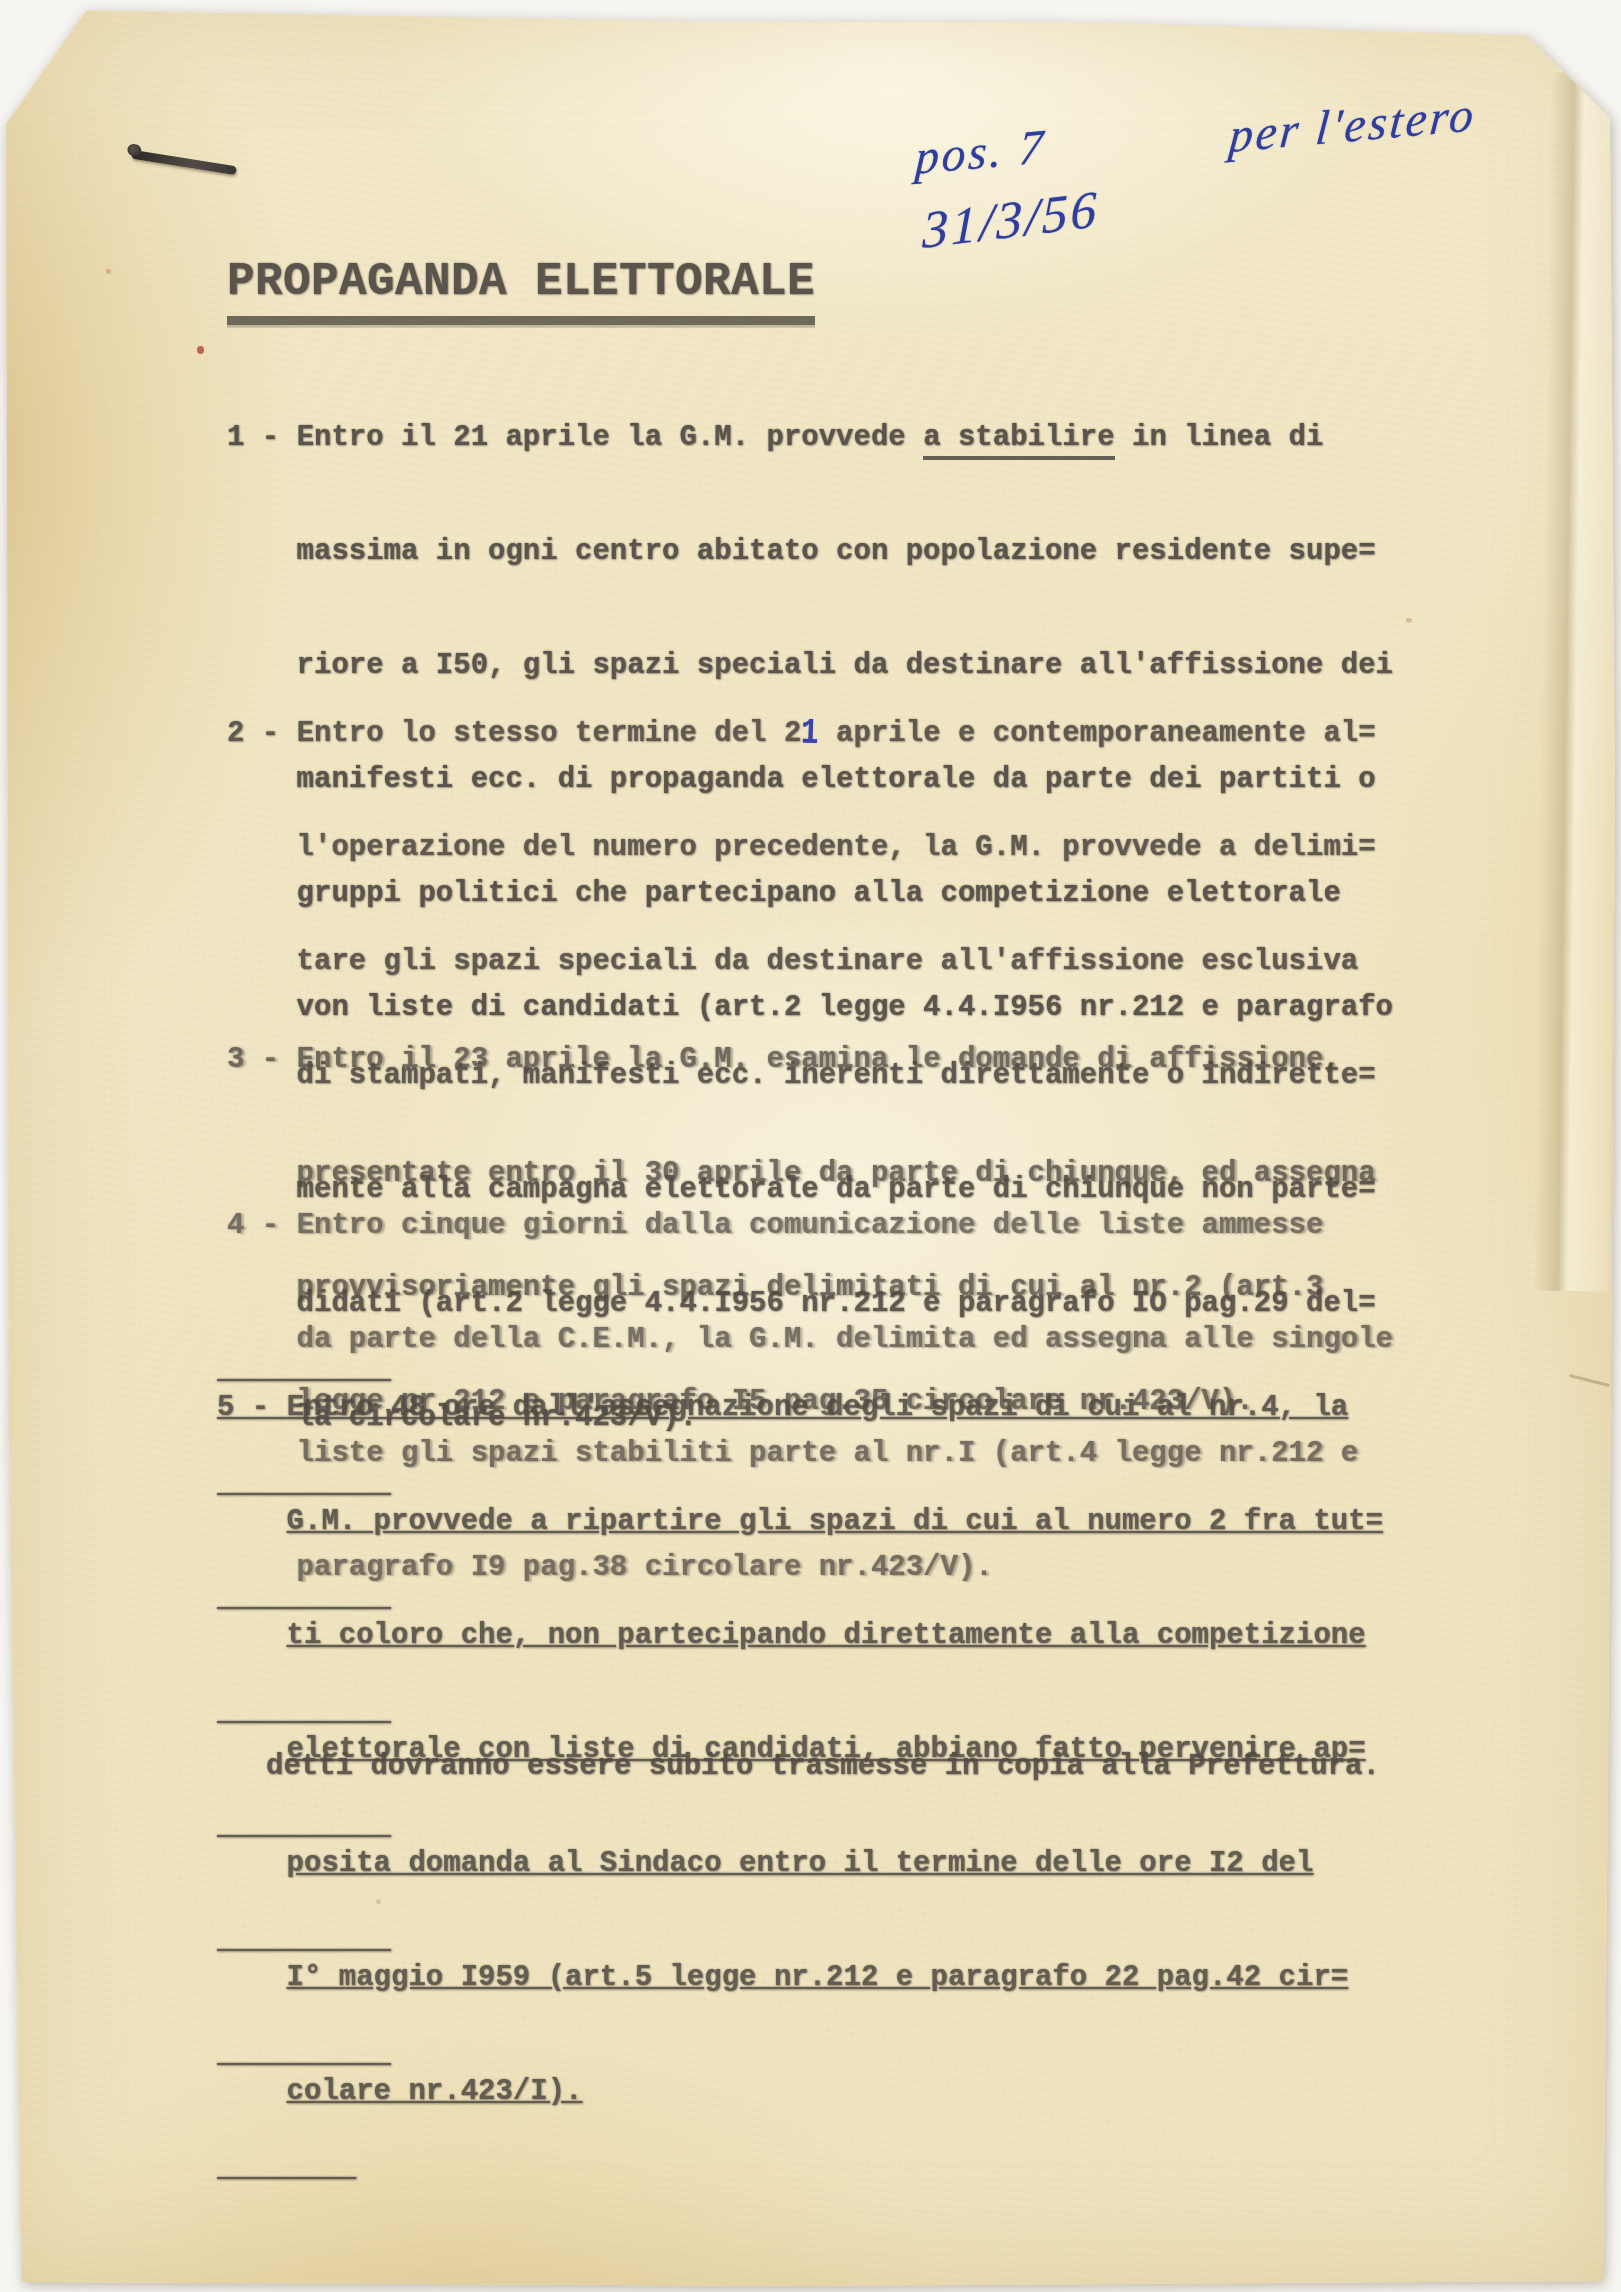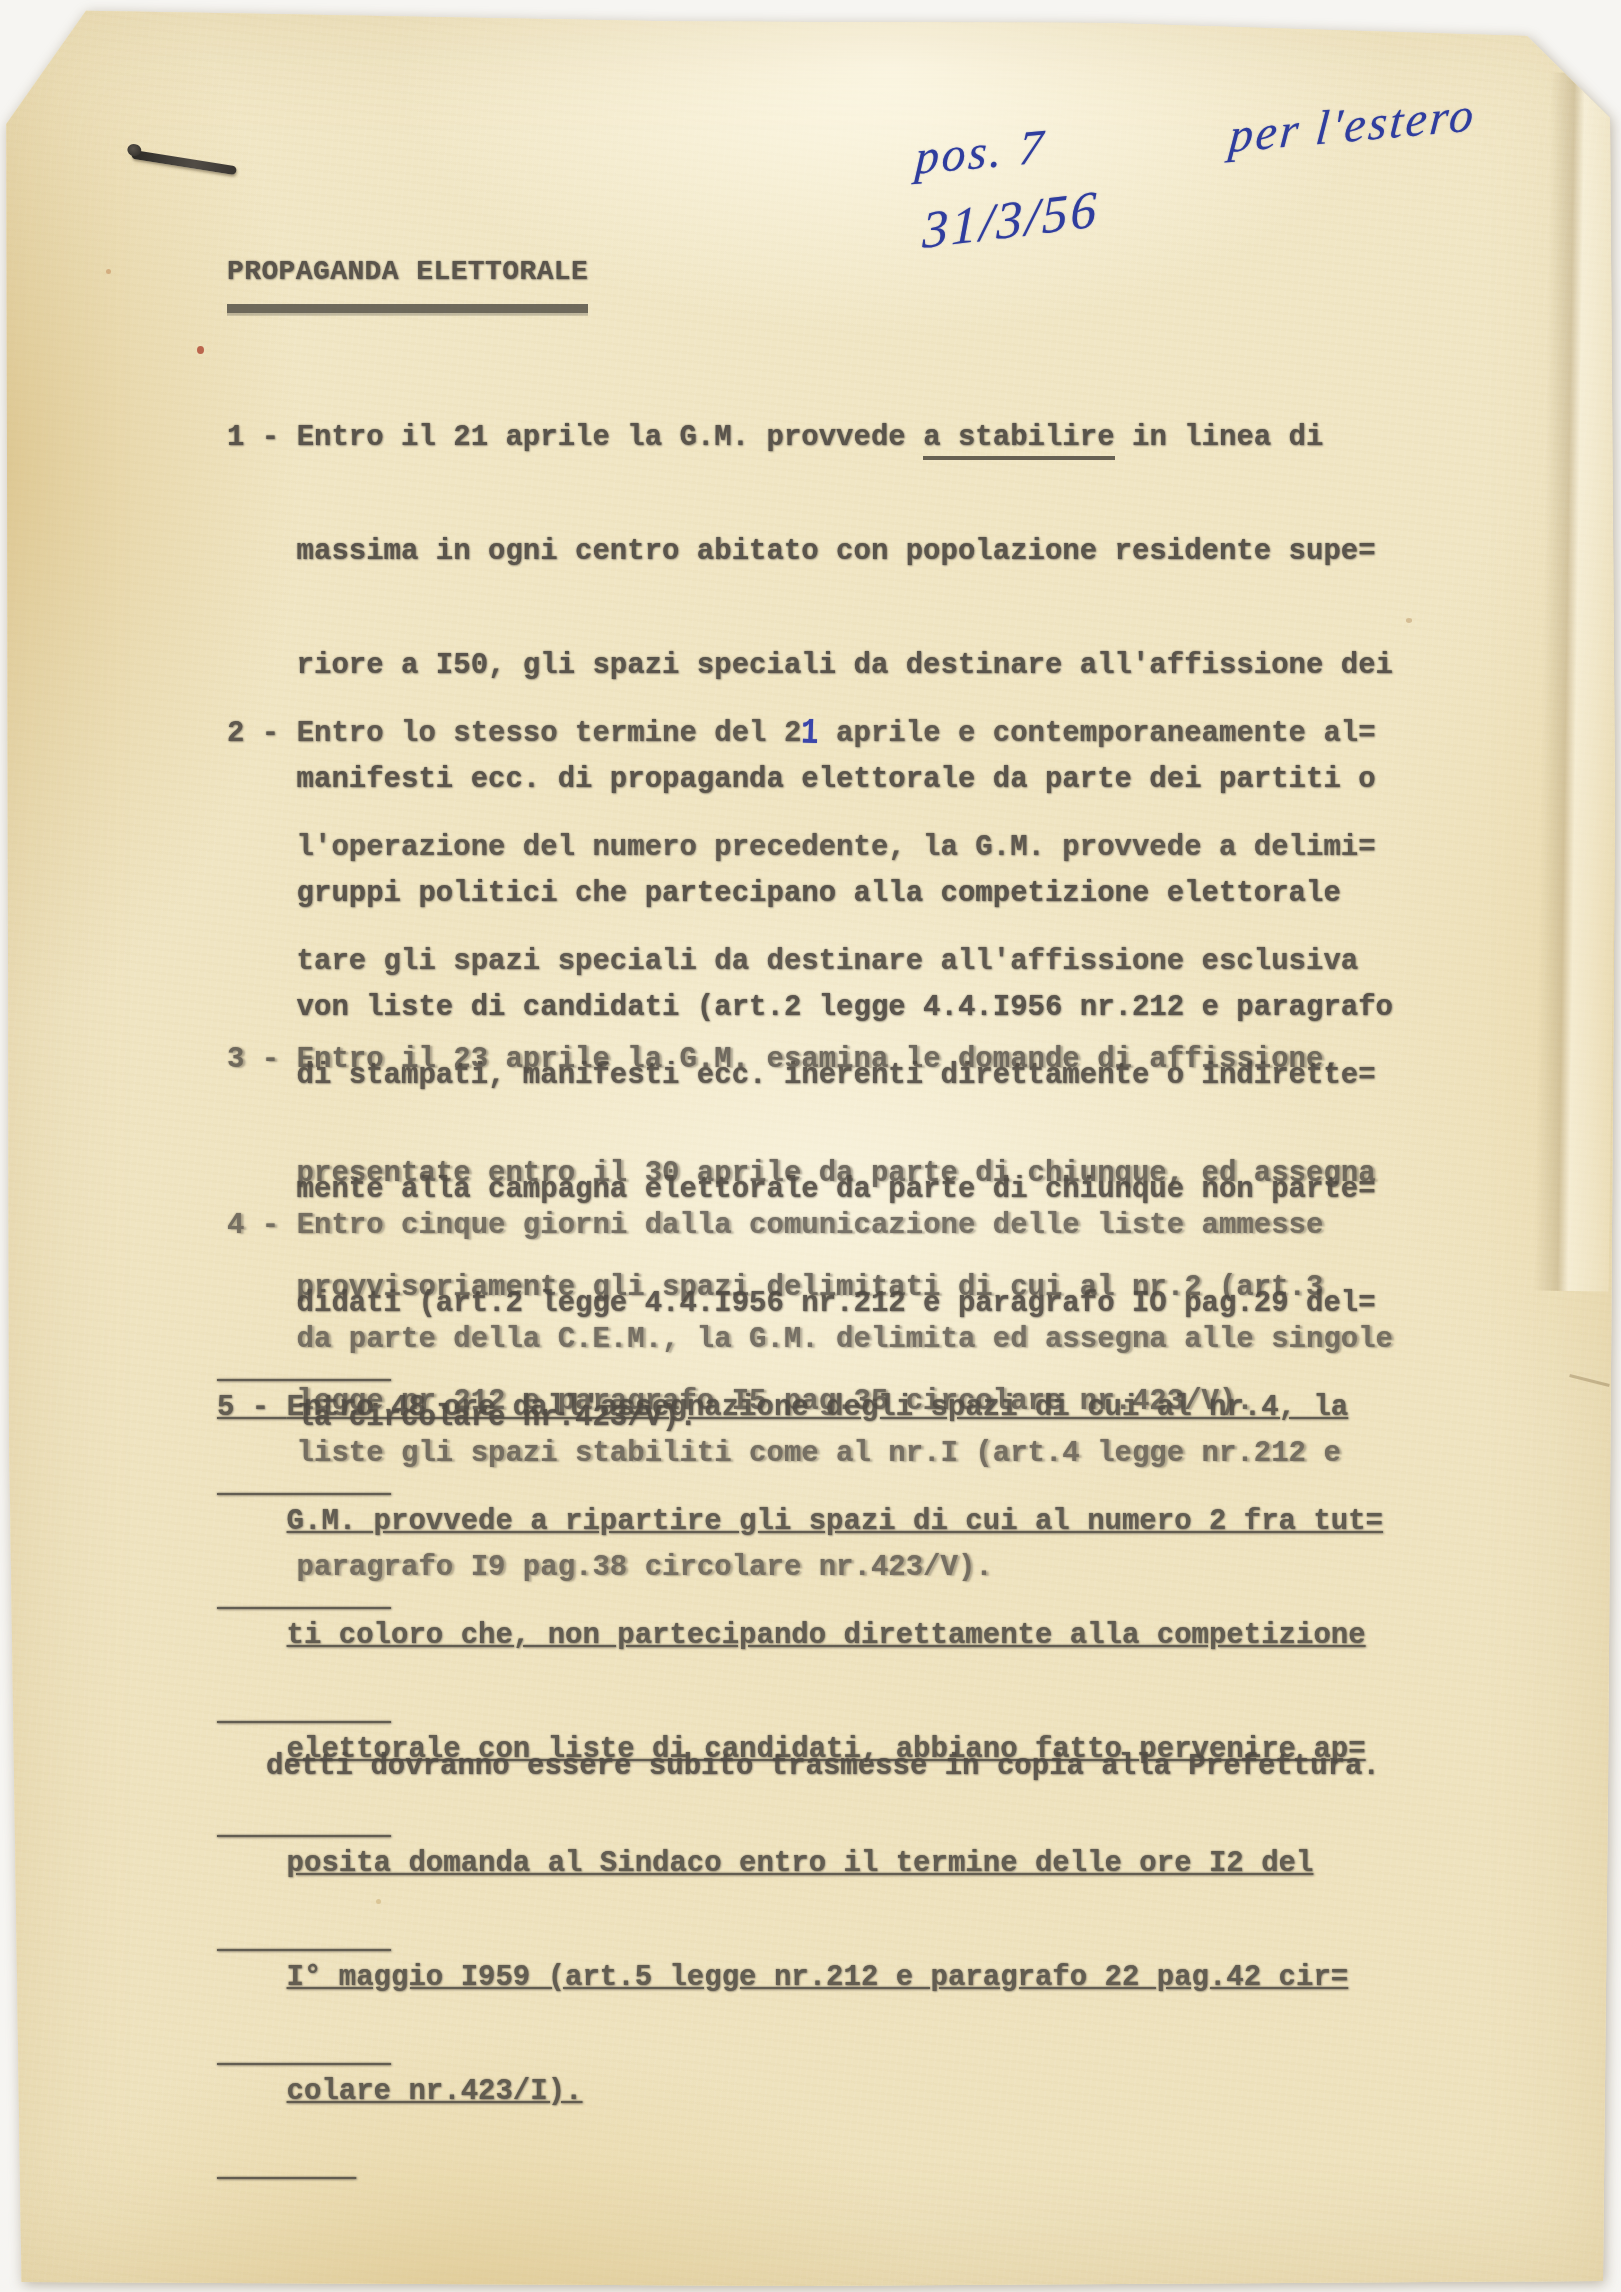--- a/index.html
+++ b/index.html
@@ -33,22 +33,22 @@
     background:linear-gradient(90deg,#2c2a26,#514c45 60%,#3a3631);transform:rotate(9deg);
     box-shadow:0.9px 1.8px 2.7px rgba(90,75,50,.5);}
   .staple::before{content:"";position:absolute;left:-5.4px;top:-6.3px;width:14.3px;height:12.5px;border-radius:50%;
     background:radial-gradient(circle at 40% 40%, #5a544c, #2c2a26);}
   
   .speck{position:absolute;border-radius:50%;}
   
   .typed{position:absolute;inset:0;filter:blur(0.4px);color:#4f4a43;font-weight:bold;}
   .typed .tline, .typed .title, .typed .par{white-space:pre;
     text-shadow:0 0 1.8px rgba(80,73,62,.85), 0.9px 0.9px 1.8px rgba(80,73,62,.40);}
-  .title{position:absolute;left:227px;top:256px;font-size:28px;letter-spacing:0.4px;
-    border-bottom:9px solid rgba(70,66,58,.82);padding-bottom:17px;
+  .title{position:absolute;left:227px;top:256px;font-size:46px;letter-spacing:0.4px;
+    border-bottom:9px solid rgba(70,66,58,.82);padding-bottom:8px;
     box-shadow:0 2.7px 0 rgba(70,66,58,.30);}
   .par{position:absolute;font-size:29px;line-height:38px;}
   .par .cont{padding-left:4ch;}
   .par.nb .cont{padding-left:5ch;margin-top:12px;}
   .u1{border-bottom:4.5px solid rgba(72,67,58,.88);padding-bottom:1.8px;}
   .op93{opacity:.93}.op90{opacity:.90}.op88{opacity:.88}
   .ghost{opacity:.80;}
   .ghost .tline, .ghost span{text-shadow:2.7px 0.9px 1.8px rgba(95,88,74,.5), 0 0 1.8px rgba(80,73,62,.8);}
   .ghost2{opacity:.76;}
   
@@ -108,21 +108,21 @@
         <div class="par ghost" style="left:227px;top:965px;">
           <div class="tline"><span>3 - </span><span>Entro il 23 aprile la G.M. esamina le domande di affissione,</span></div>
           <div class="tline cont">presentate entro il 30 aprile da parte di chiunque, ed assegna</div>
           <div class="tline cont">provvisoriamente gli spazi delimitati di cui al nr.2 (art.3</div>
           <div class="tline cont">legge nr.212 e paragrafo I5 pag.35 circolare nr.423/V).</div>
         </div>
 
         <div class="par ghost ghost2" style="left:227px;top:1131px;">
           <div class="tline"><span>4 - </span><span>Entro cinque giorni dalla comunicazione delle liste ammesse</span></div>
           <div class="tline cont">da parte della C.E.M., la G.M. delimita ed assegna alle singole</div>
-          <div class="tline cont">liste gli spazi stabiliti come al nr.I (art.4 legge nr.212 e</div>
+          <div class="tline cont">liste gli spazi stabiliti parte al nr.I (art.4 legge nr.212 e</div>
           <div class="tline cont">paragrafo I9 pag.38 circolare nr.423/V).</div>
         </div>
 
         <div class="par op88" style="left:217px;top:1313px;text-decoration:underline;">
           <div class="tline"><span>5 - </span><span>Entro 48 ore dall'assegnazione degli spazi di cui al nr.4, la</span></div>
           <div class="tline cont">G.M. provvede a ripartire gli spazi di cui al numero 2 fra tut=</div>
           <div class="tline cont">ti coloro che, non partecipando direttamente alla competizione</div>
           <div class="tline cont">elettorale con liste di candidati, abbiano fatto pervenire ap=</div>
           <div class="tline cont">posita domanda al Sindaco entro il termine delle ore I2 del</div>
           <div class="tline cont">I° maggio I959 (art.5 legge nr.212 e paragrafo 22 pag.42 cir=</div>

